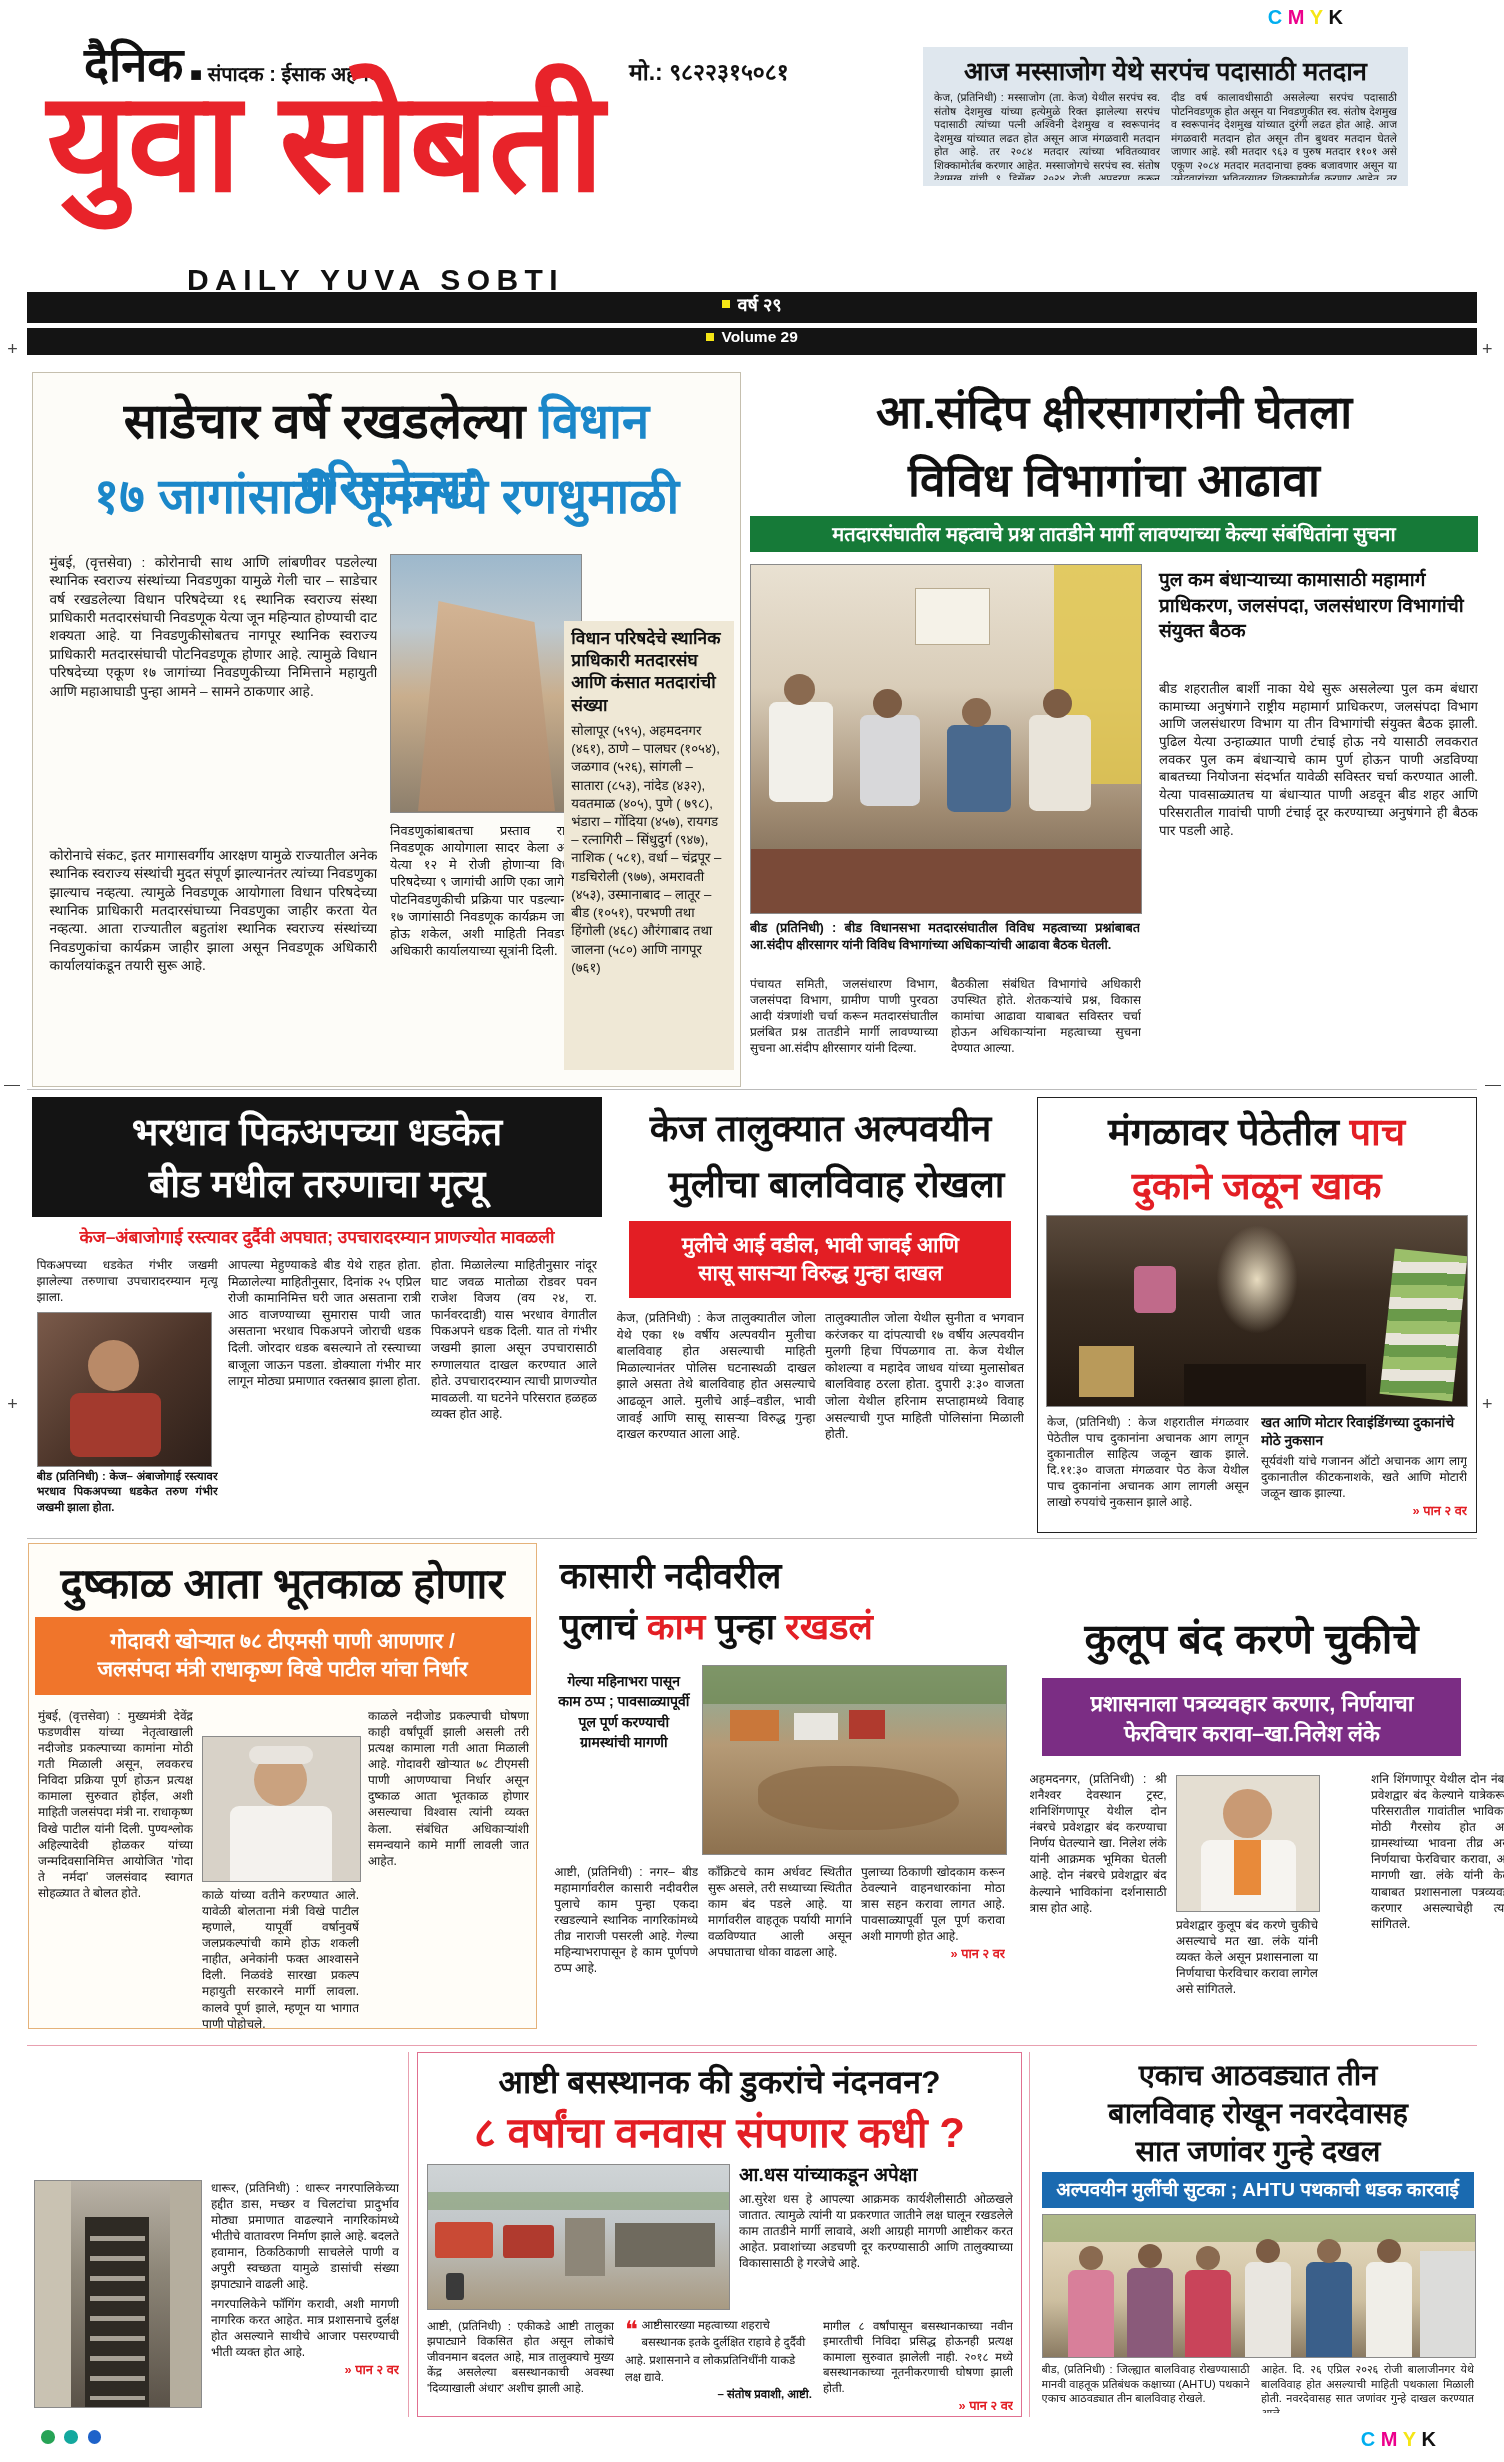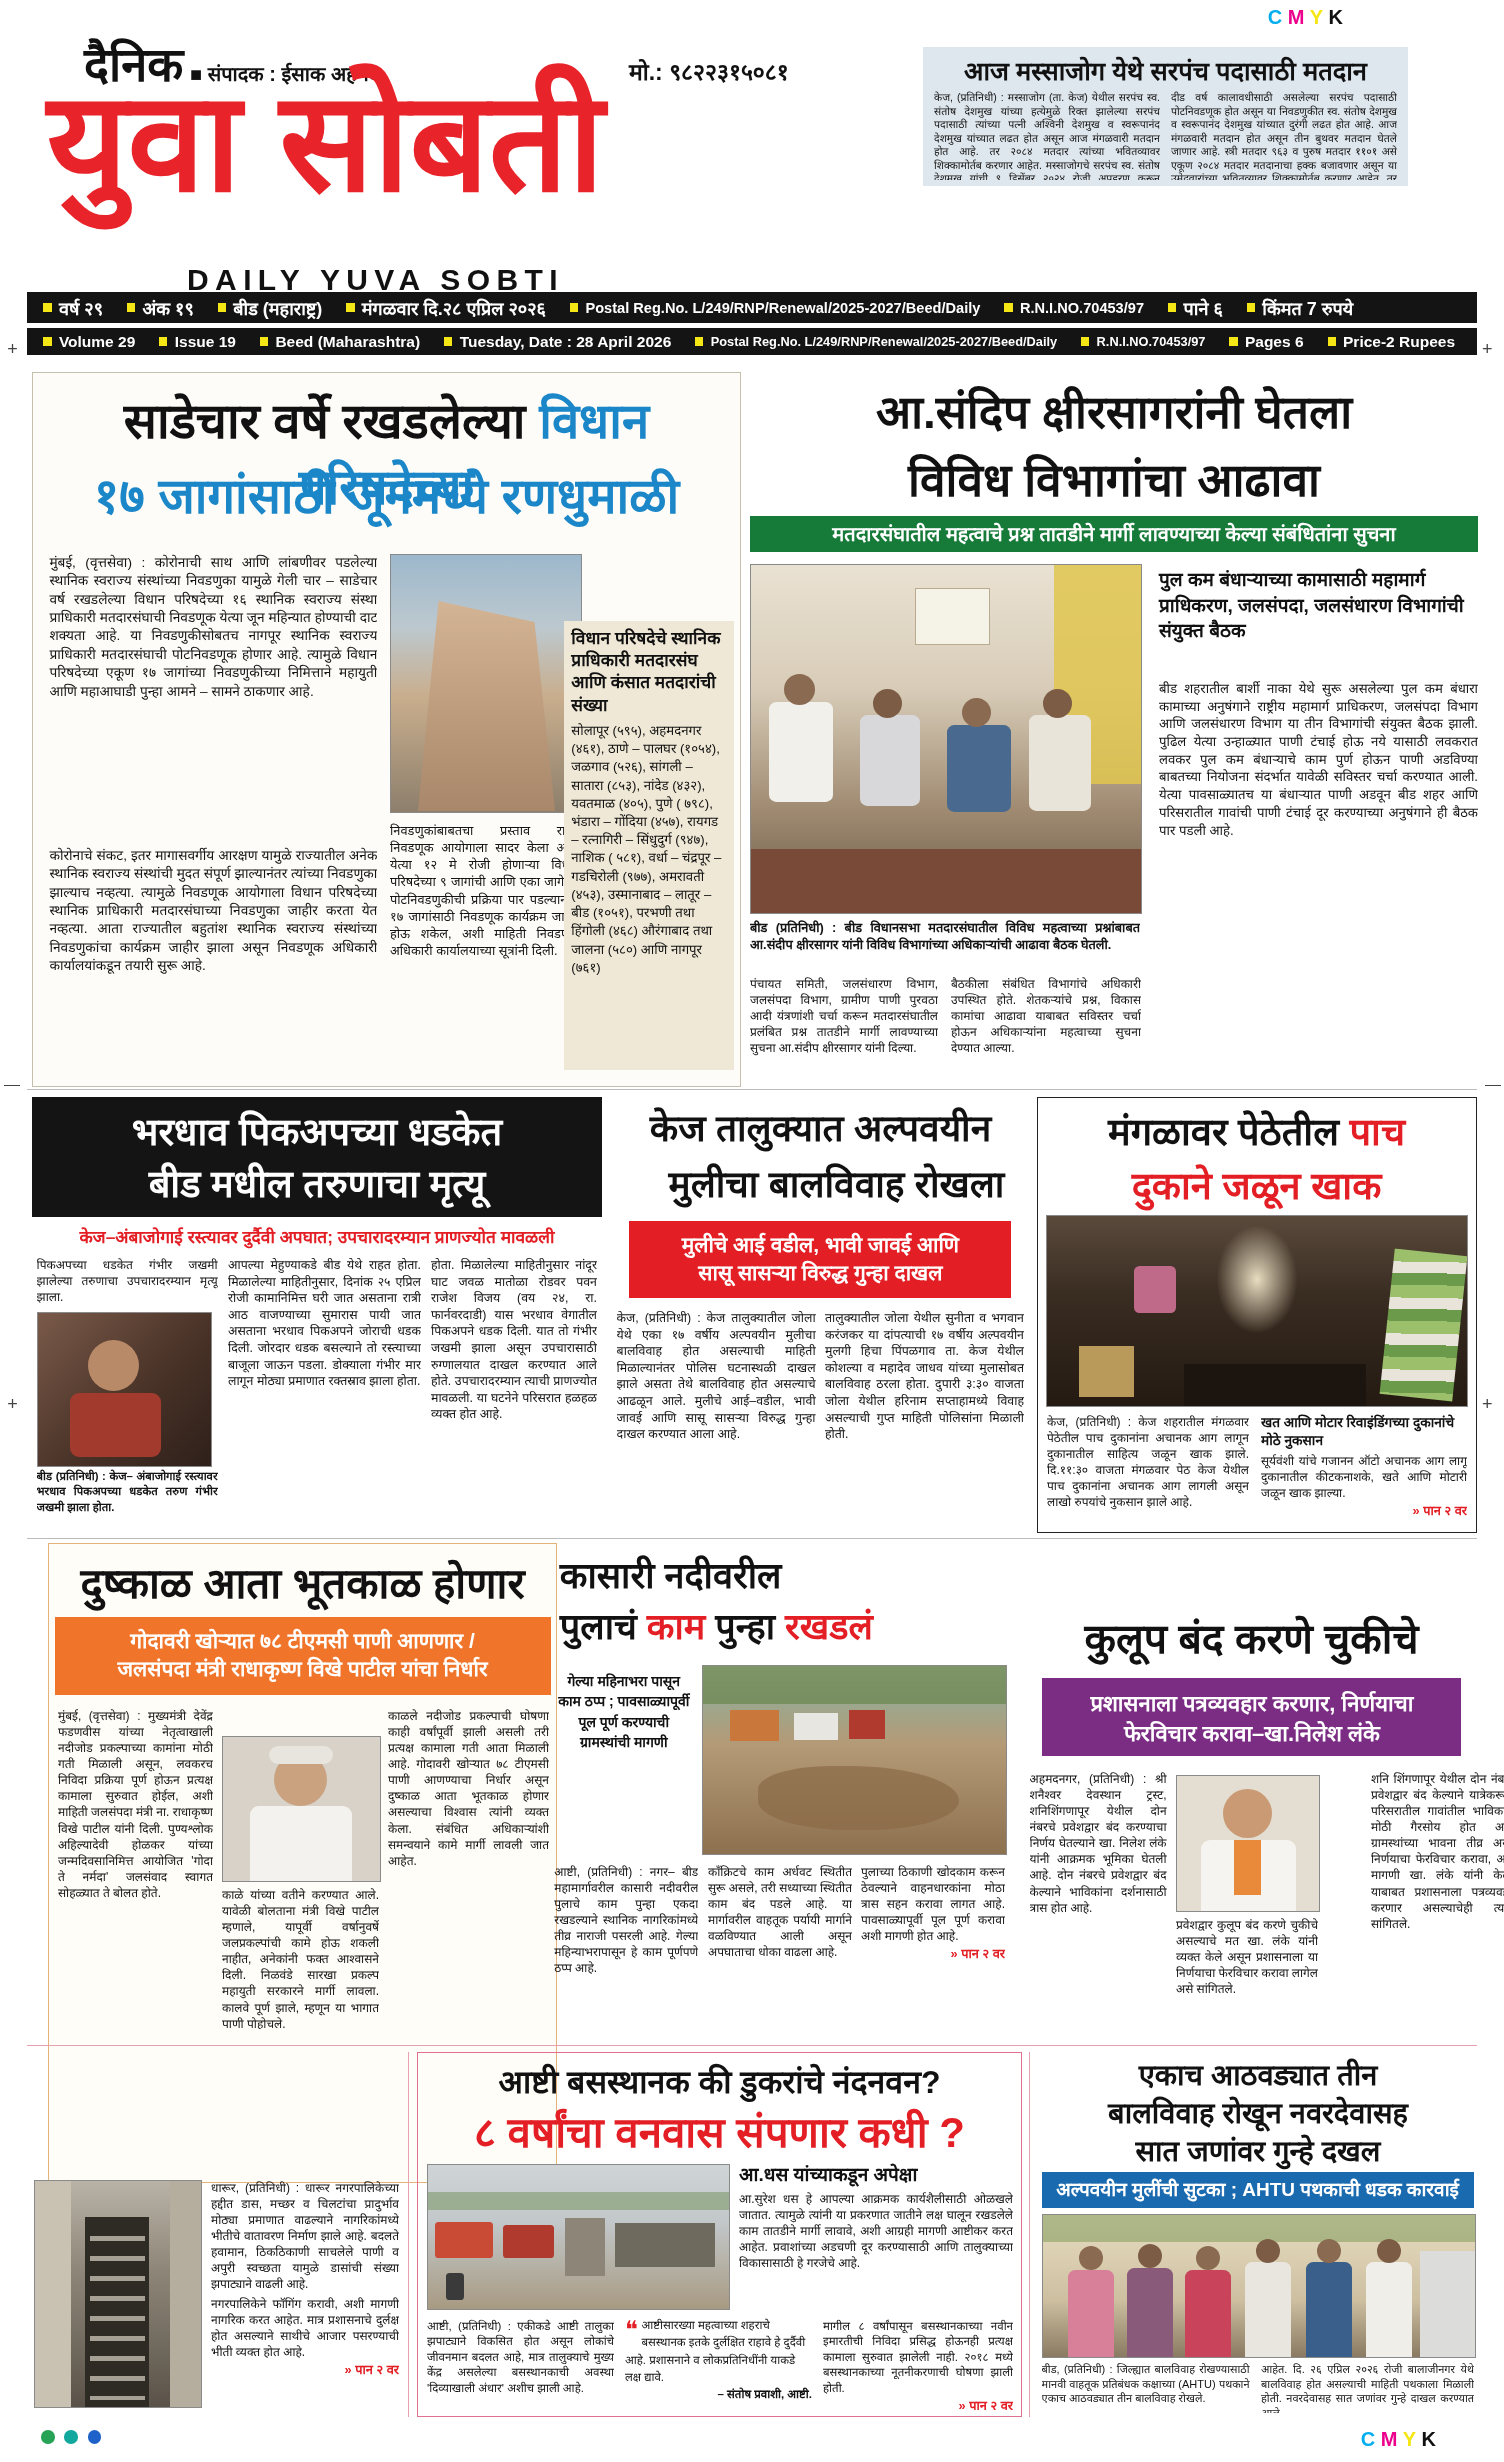--- a/index.html
+++ b/index.html
@@ -6,21 +6,21 @@
   #page{position:relative;width:1505px;height:2462px;background:#ffffff;margin:0 auto;
         font-family:"Liberation Sans","DejaVu Sans",sans-serif;color:#111;overflow:hidden;}
   .abs{position:absolute;}
   .c{overflow:hidden;text-align:justify;font-size:12.8px;line-height:1.34;color:#141414;}
   .bold{font-weight:bold;}
   .center{text-align:center;}
   .white{color:#fff;}
   .red{color:#e31e24;}
   .blue{color:#1b87c9;}
   .hl{font-weight:bold;letter-spacing:0px;}
-  .barline{background:#141414;color:#fff;display:flex;align-items:center;gap:24px;padding:0 16.4px;white-space:nowrap;overflow:hidden;}
+  .barline{background:#141414;color:#fff;display:flex;align-items:center;gap:24px;padding:0 16.4px;white-space:nowrap;overflow:hidden;flex-direction:column;}
   .barline span{display:inline-flex;align-items:center;font-weight:bold;}
   .barline span::before{content:"";width:8.2px;height:8.2px;background:#f5e616;margin-right:7.3px;flex:0 0 auto;}
   .photo{overflow:hidden;border:0.9px solid #8a8a8a;}
   .pageref{color:#e31e24;font-weight:bold;font-size:12.8px;text-align:right;}
   .crop{color:#444;font-size:18px;line-height:9px;}
   .cmyk span{font-weight:bold;font-size:20px;letter-spacing:1.8px;padding:0 1.8px;}
   .cmyk .c1{color:#00aeef}.cmyk .c2{color:#ec008c}.cmyk .c3{color:#f5e616}.cmyk .c4{color:#111}
   .dot{width:13.7px;height:13.7px;border-radius:50%;display:inline-block;margin-right:5.5px;}
 </style>
 </head>
@@ -158,21 +158,21 @@
     <div class="abs c" style="left:9px;top:316px;width:202px;height:111px;font-size:12px;">केज, (प्रतिनिधी) : केज शहरातील मंगळवार पेठेतील पाच दुकानांना अचानक आग लागून दुकानातील साहित्य जळून खाक झाले. दि.११:३० वाजता मंगळवार पेठ केज येथील पाच दुकानांना अचानक आग लागली असून लाखो रुपयांचे नुकसान झाले आहे.</div>
     <div class="abs" style="left:223px;top:316px;width:206px;height:111px;overflow:hidden;">
       <div class="bold" style="font-size:13.7px;line-height:1.3;">खत आणि मोटार रिवाइंडिंगच्या दुकानांचे मोठे नुकसान</div>
       <div class="c" style="font-size:12px;margin-top:3.6px;">सूर्यवंशी यांचे गजानन ऑटो अचानक आग लागू दुकानातील कीटकनाशके, खते आणि मोटारी जळून खाक झाल्या.</div>
       <div class="pageref">» पान २ वर</div>
     </div>
   </div>
 
   <div class="abs" style="left:27px;top:1538px;width:1450px;border-top:0.9px solid #bbb;"></div>
 
-  <div class="abs" style="left:48px;top:1543px;width:509px;height:640px;border:0.9px solid #e5b27a;background:#fffdf8;box-sizing:border-box;">
+  <div class="abs" style="left:28px;top:1543px;width:509px;height:486px;border:0.9px solid #e5b27a;background:#fffdf8;box-sizing:border-box;">
     <div class="abs hl center" style="left:0;top:9px;width:507px;font-size:42px;">दुष्काळ आता भूतकाळ होणार</div>
     <div class="abs" style="left:5.5px;top:73px;width:496px;height:78px;background:#f0752b;">
       <div class="center white bold" style="font-size:21px;margin-top:9px;">गोदावरी खोऱ्यात ७८ टीएमसी पाणी आणणार /</div>
       <div class="center white bold" style="font-size:21px;">जलसंपदा मंत्री राधाकृष्ण विखे पाटील यांचा निर्धार</div>
     </div>
     <div class="abs c" style="left:9px;top:164px;width:155px;height:321px;font-size:12px;">मुंबई, (वृत्तसेवा) : मुख्यमंत्री देवेंद्र फडणवीस यांच्या नेतृत्वाखाली नदीजोड प्रकल्पाच्या कामांना मोठी गती मिळाली असून, लवकरच निविदा प्रक्रिया पूर्ण होऊन प्रत्यक्ष कामाला सुरुवात होईल, अशी माहिती जलसंपदा मंत्री ना. राधाकृष्ण विखे पाटील यांनी दिली. पुण्यश्लोक अहिल्यादेवी होळकर यांच्या जन्मदिवसानिमित्त आयोजित 'गोदा ते नर्मदा' जलसंवाद स्वागत सोहळ्यात ते बोलत होते.</div>
     <div class="abs photo" style="left:173px;top:192px;width:157px;height:144px;background:#d8d2c8;">
       <div class="abs" style="left:51px;top:16.4px;width:53px;height:53px;background:#caa27f;border-radius:50%;"></div>
       <div class="abs" style="left:27px;top:69px;width:102px;height:75px;background:#f4f2ee;border-radius:9px 9px 0 0;"></div>
       <div class="abs" style="left:46px;top:9px;width:64px;height:18px;background:#e8e4de;border-radius:9px;"></div>

